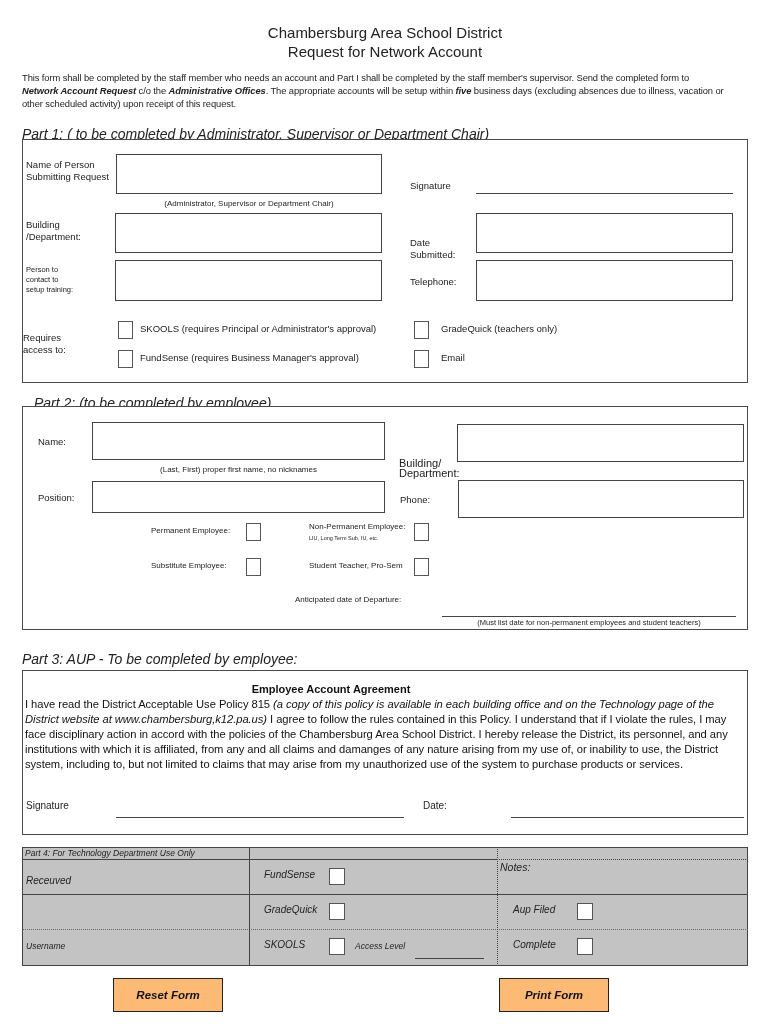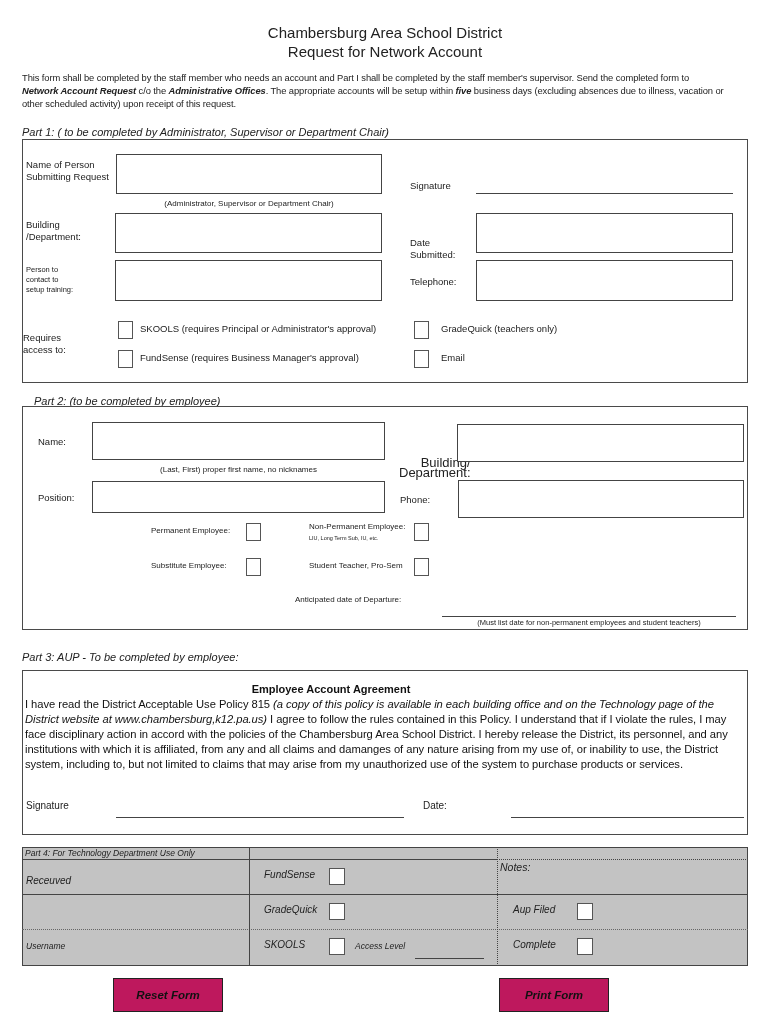--- a/index.html
+++ b/index.html
@@ -1,37 +1,37 @@
 <!DOCTYPE html>
 <html><head>
 <meta charset="utf-8">
 <style>
   html, body { margin: 0; padding: 0; background: #ffffff; }
   body { width: 770px; height: 1024px; position: relative; overflow: hidden;
          font-family: "Liberation Sans", "DejaVu Sans", sans-serif; color: #1a1a1a; }
   .abs { position: absolute; }
   .title { left: 0; width: 770px; text-align: center; font-size: 15px; line-height: 19px; color: #222; }
   .intro { left: 22px; width: 730px; font-size: 9.4px; line-height: 13px; color: #222; letter-spacing: -0.1px; }
-  .part-label { font-size: 11px; font-style: italic; color: #222; }
+  .part-label { font-size: 14px; font-style: italic; color: #222; }
   .panel { border: 1px solid #4a4a4a; background: #fff; box-sizing: border-box; }
   .field { border: 1px solid #444; background: #fff; box-sizing: border-box; }
   .lbl { font-size: 9.5px; line-height: 12px; color: #222; }
   .lbl-sm { font-size: 7.5px; line-height: 10px; color: #222; }
   .hint { font-size: 8px; color: #222; text-align: center; }
   .cb { width: 15px; height: 18px; border: 1px solid #555; background: #fff; box-sizing: border-box; }
   .line { border-bottom: 1px solid #444; height: 0; }
   .agree-title { font-size: 11px; font-weight: bold; text-align: center; color: #111; }
   .agree-text { font-size: 11.2px; line-height: 15px; color: #111; letter-spacing: -0.05px; }
   .p4 { background: #c3c3c3; border: 1px solid #444; box-sizing: border-box; }
   .p4-it { font-size: 10px; font-style: italic; color: #222; }
   .p4-cb { width: 16px; height: 17px; border: 1px solid #555; background: #fff; box-sizing: border-box; }
   .vline { width: 0; border-left: 1px solid #444; }
   .hline { height: 0; border-top: 1px solid #444; }
   .hline-dot { height: 0; border-top: 1px dotted #666; }
-  .btn { width: 110px; height: 34px; background: #be185d; border: 1px solid #222; box-sizing: border-box;
+  .btn { width: 110px; height: 34px; background: #fdba74; border: 1px solid #222; box-sizing: border-box;
          font-size: 11.5px; font-weight: bold; font-style: italic; text-align: center; line-height: 32px;
          color: #111; cursor: pointer; }
 </style>
 </head>
 <body>
 
 <div class="abs title" style="top:23px;">Chambersburg Area School District</div>
 <div class="abs title" style="top:42px;">Request for Network Account</div>
 
 <div class="abs intro" style="top:71px;">
@@ -89,21 +89,21 @@
 <div class="abs cb" style="left:414px; top:350px;"></div>
 <div class="abs lbl" style="left:441px; top:352px;">Email</div>
 
 <div class="abs part-label" style="left:34px; top:395px;">Part 2:  (to be completed by employee)</div>
 <div class="abs panel" style="left:22px; top:406px; width:726px; height:224px;"></div>
 
 <div class="abs lbl" style="left:38px; top:436px;">Name:</div>
 <input class="abs field" style="left: 92px; top: 422px; width: 293px; height: 38px;" value="">
 <div class="abs hint" style="left:92px; top:465px; width:293px;">(Last, First) proper first name, no nicknames</div>
 
-<div class="abs lbl-sm" style="left:399px; top:458px; font-size:13px;text-align:right;">
+<div class="abs lbl-sm" style="left:399px; top:458px; font-size:11px;">
   <div>Building/</div>
     <div>Department:</div>
 </div>
 <input class="abs field" style="left: 457px; top: 424px; width: 287px; height: 38px;" value="">
 
 <div class="abs lbl" style="left:38px; top:492px;">Position:</div>
 <input class="abs field" style="left: 92px; top: 481px; width: 293px; height: 32px;" value="">
 
 <div class="abs lbl" style="left:400px; top:494px;">Phone:</div>
 <input class="abs field" style="left: 458px; top: 480px; width: 286px; height: 38px;" value="">

